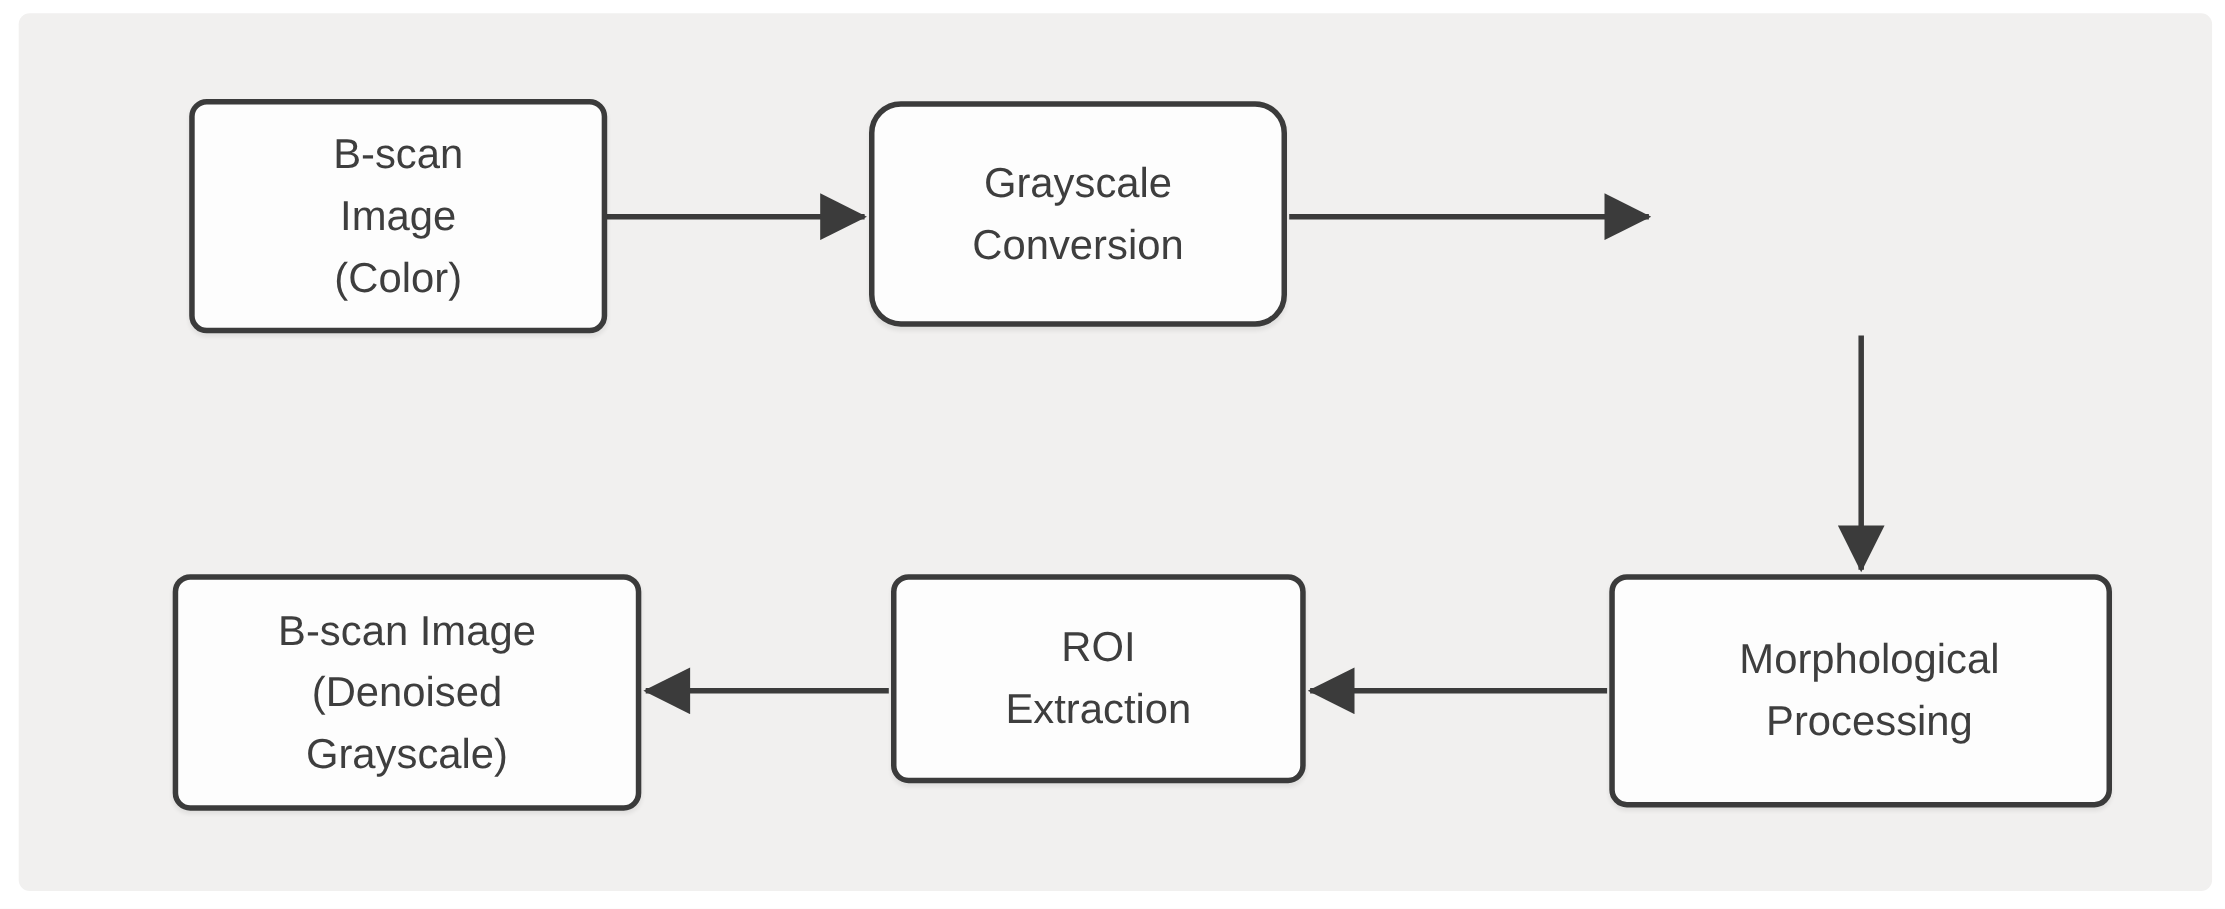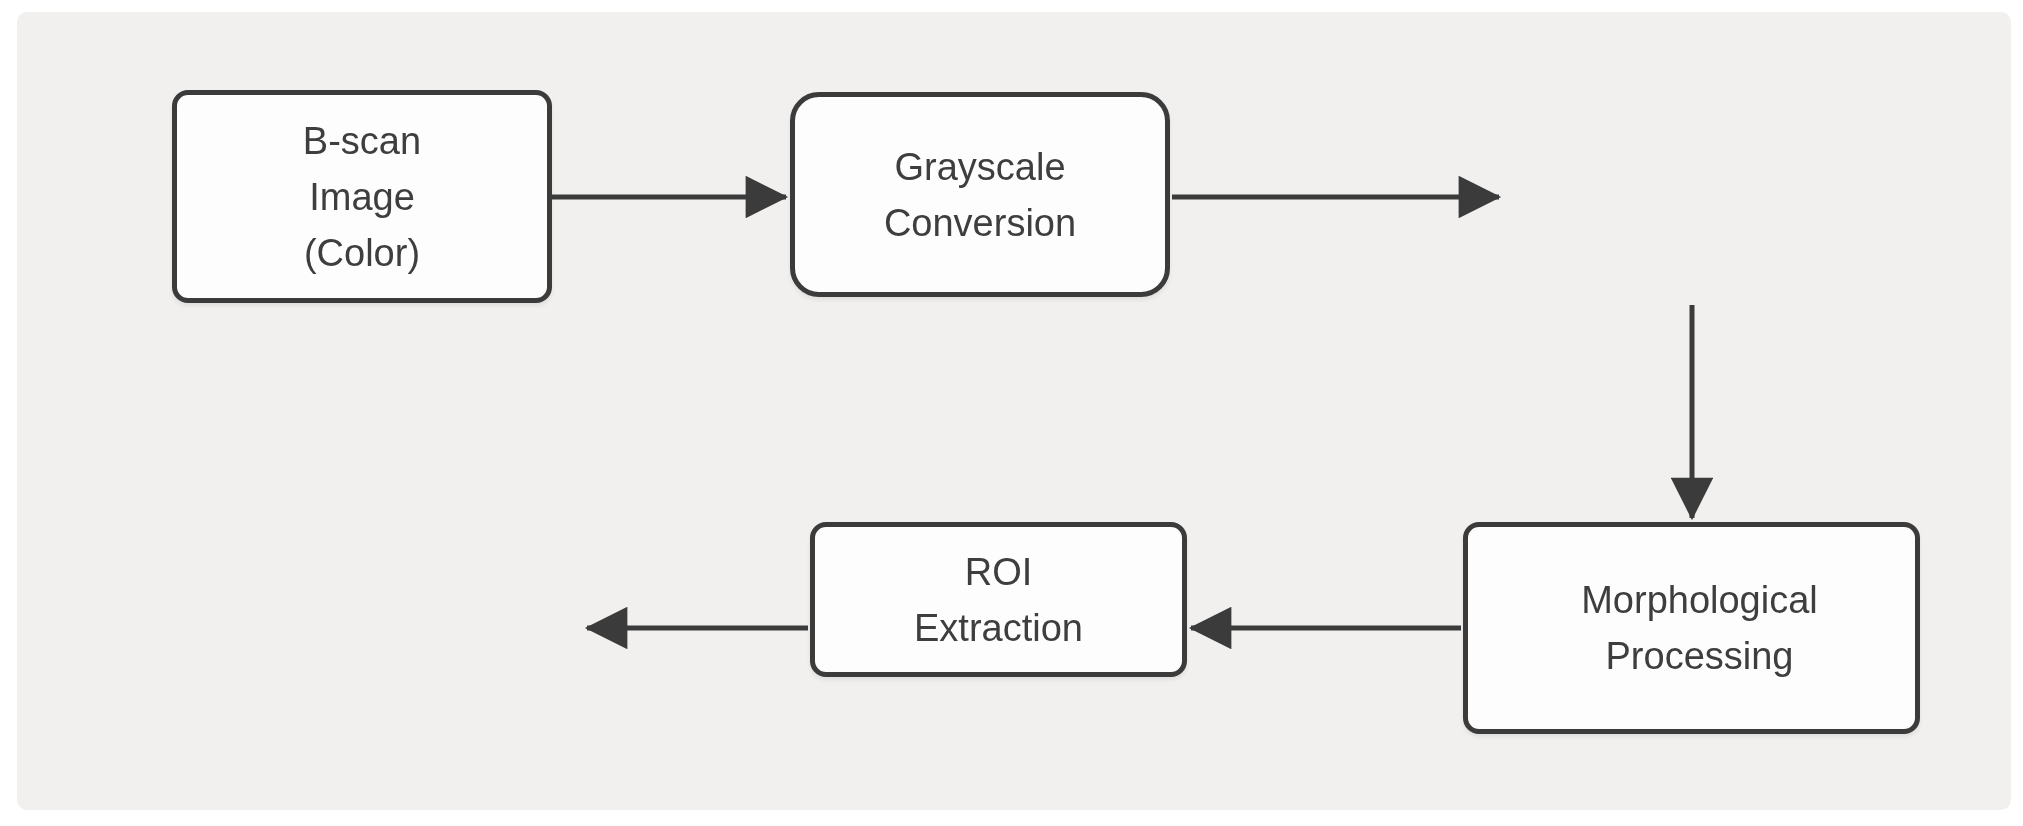--- a/index.html
+++ b/index.html
@@ -50,21 +50,21 @@
     box-shadow: 0 3px 4px rgba(0,0,0,0.07);
   }
   .flow-node .label {
     white-space: pre-line;
   }
   
   #node-bscan-color            { left: 152px;  top: 90px;  width: 380px; height: 213px; margin-left: 20px; }
   #node-grayscale-conversion   { left: 790px;  top: 92px;  width: 380px; height: 205px; border-radius: 29px; }
   #node-smoothing-denoising    { left: 1503px; top: 90px;  width: 377px; height: 213px; }
   #node-morphological-processing { left: 1463px; top: 522px; width: 457px; height: 212px; padding-left: 16px; }
-  #node-roi-extraction         { left: 810px;  top: 522px; width: 377px; height: 155px; justify-content: center; }
+  #node-roi-extraction         { left: 810px;  top: 522px; width: 377px; height: 190px; justify-content: center; }
   #node-bscan-denoised-grayscale { left: 157px; top: 522px; width: 426px; height: 215px; }
 </style>
 </head>
 <body>
 
 <div class="page">
 
   <div class="canvas"></div>
 
   <svg class="edges-svg" viewBox="0 0 2023 826" xmlns="http://www.w3.org/2000/svg">
@@ -95,14 +95,19 @@
   <div class="flow-node" id="node-morphological-processing">
     <span class="label">Morphological
 Processing</span>
   </div>
 
   <div class="flow-node" id="node-roi-extraction">
     <span class="label">ROI
 Extraction</span>
   </div>
 
+  <div class="flow-node" id="node-bscan-denoised-grayscale">
+    <span class="label">B-scan Image
+(Denoised
+Grayscale)</span>
+  </div>
 
 </div>
 
 </body></html>

